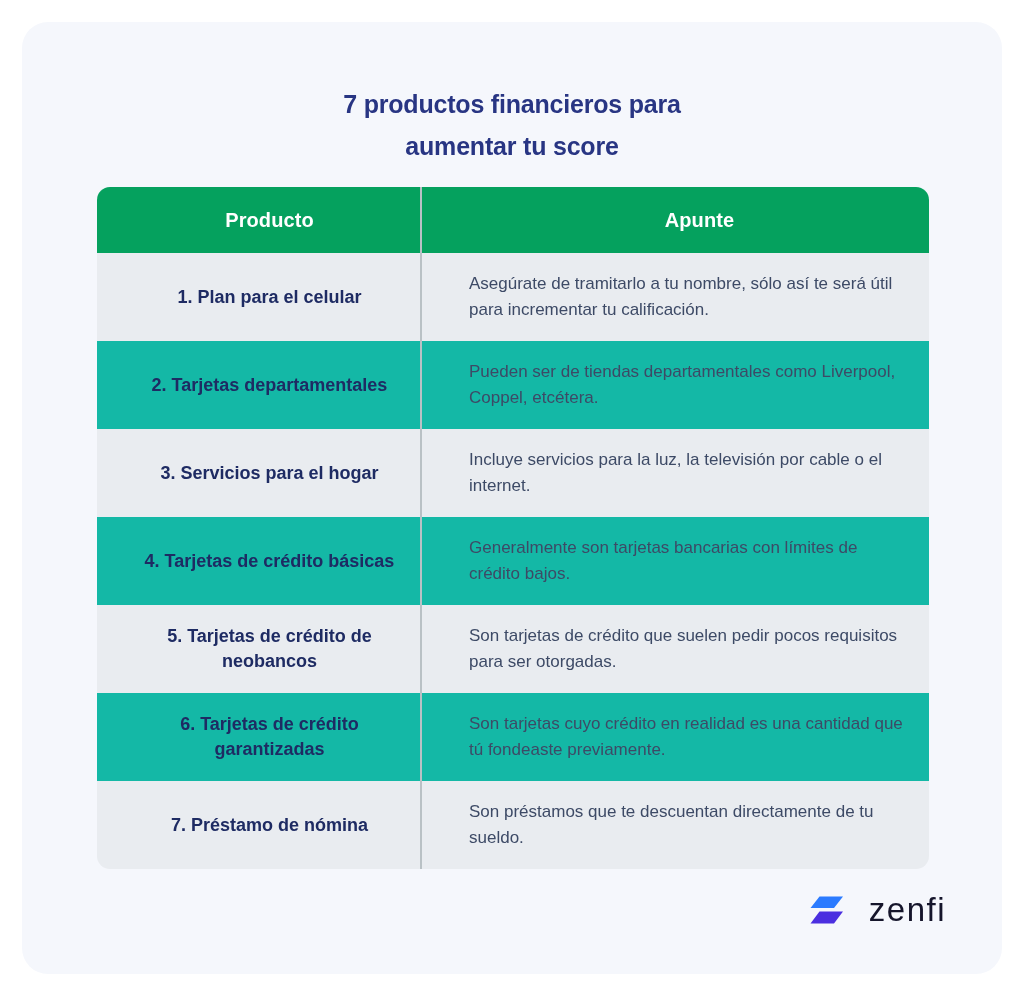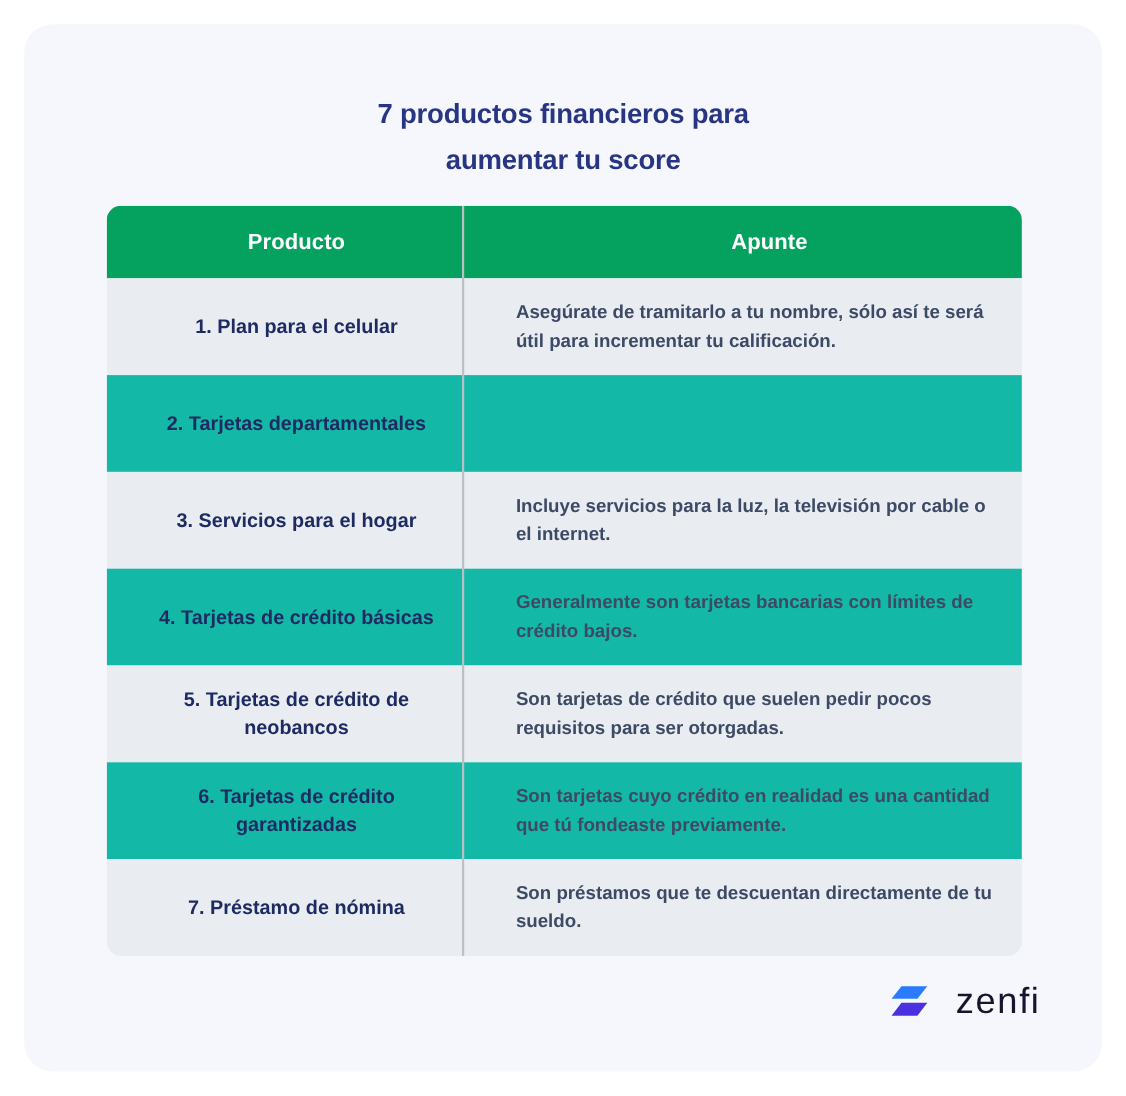--- a/index.html
+++ b/index.html
@@ -95,21 +95,21 @@
     padding: 10px 26px;
     color: #1e2b63;
     font-size: 18px;
     font-weight: bold;
     line-height: 25px;
   }
   .td-note {
     padding: 10px 28px 10px 38px;
     color: #3d4a66;
     font-size: 17px;
-    font-weight: bold;
+    font-weight: normal;
     line-height: 26px;
   }
 
   
   .divider {
     position: absolute;
     left: 323px;
     top: 0;
     bottom: 0;
     width: 2px;
@@ -155,20 +155,21 @@
         <div class="th col-b">Apunte</div>
       </div>
 
       <div class="trow odd">
         <div class="td td-product col-a">1. Plan para el celular</div>
         <div class="td td-note col-b">Asegúrate de tramitarlo a tu nombre, sólo así te será útil para incrementar tu calificación.</div>
       </div>
 
       <div class="trow even">
         <div class="td td-product col-a">2. Tarjetas departamentales</div>
+        <div class="td td-note col-b">Pueden ser de tiendas departamentales como Liverpool, Coppel, etcétera.</div>
       </div>
 
       <div class="trow odd">
         <div class="td td-product col-a">3. Servicios para el hogar</div>
         <div class="td td-note col-b">Incluye servicios para la luz, la televisión por cable o el internet.</div>
       </div>
 
       <div class="trow even">
         <div class="td td-product col-a">4. Tarjetas de crédito básicas</div>
         <div class="td td-note col-b">Generalmente son tarjetas bancarias con límites de crédito bajos.</div>

